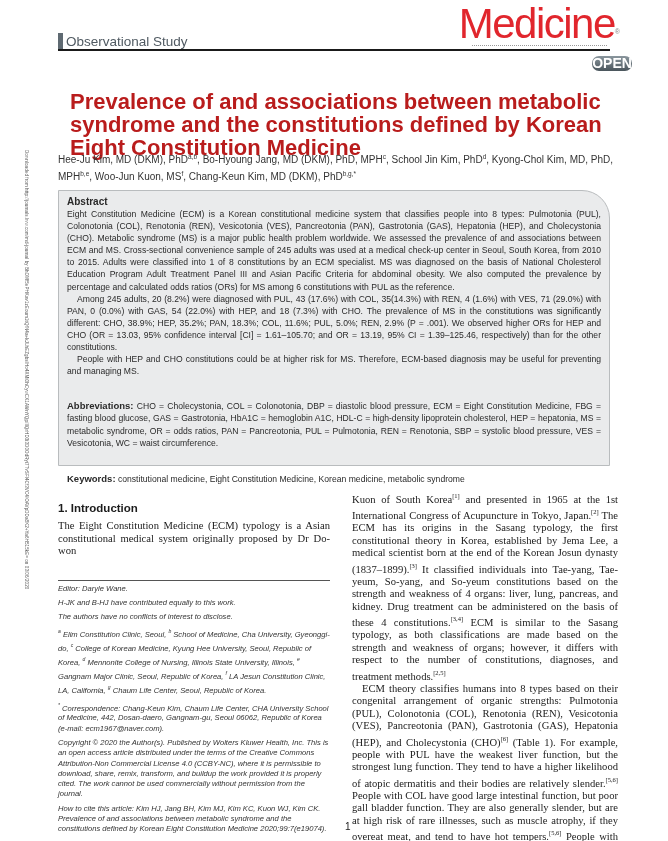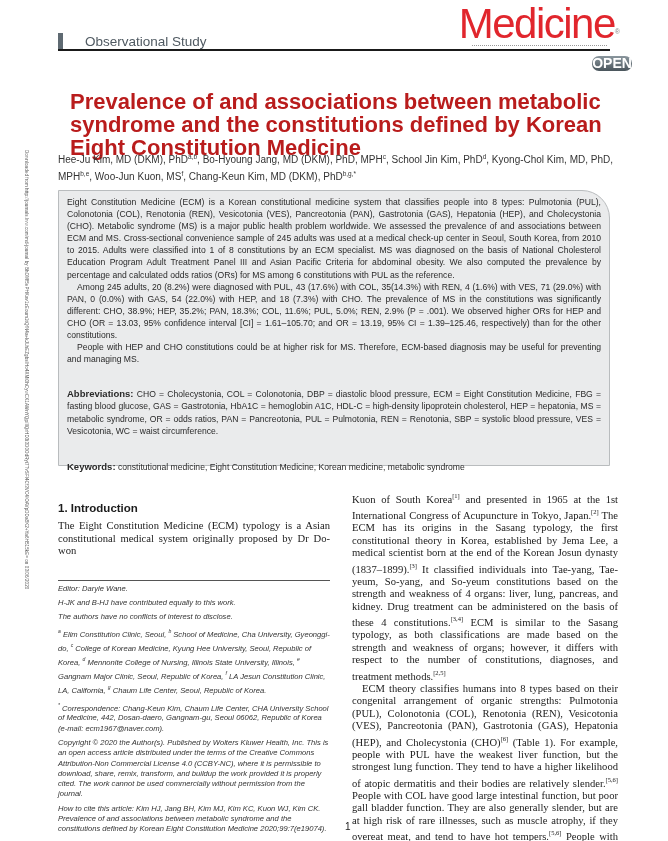--- a/index.html
+++ b/index.html
@@ -1,21 +1,21 @@
 <!DOCTYPE html>
 <html><head>
 <meta charset="utf-8">
 <style>
   html, body { margin: 0; padding: 0; background: #ffffff; }
   body { width: 668px; height: 841px; position: relative; overflow: hidden; font-family: "Liberation Sans", sans-serif; color: #1a1a1a; }
 
   .margin-watermark { position: absolute; left: 22px; top: 150px; width: 10px; height: 500px; overflow: hidden; }
   .margin-watermark span { display: block; writing-mode: vertical-rl; font-size: 4.5px; color: #555; letter-spacing: 0.1px; white-space: nowrap; line-height: 8px; }
 
-  .section-label { position: absolute; left: 58px; top: 33px; font-size: 13.5px; color: #505a62; padding-left: 22px; border-left: 5px solid #5f6a72; height: 17px; line-height: 17px; }
+  .section-label { position: absolute; left: 58px; top: 33px; font-size: 13.5px; color: #505a62; padding-left: 3px; border-left: 5px solid #5f6a72; height: 17px; line-height: 17px; }
   .header-rule { position: absolute; left: 58px; top: 49px; width: 552px; height: 2px; background: #1a1a1a; }
   .logo { position: absolute; right: 48px; top: 1px; font-size: 42px; color: #e1262d; letter-spacing: -1.5px; font-family: "Liberation Sans", sans-serif; line-height: 46px; }
   .logo sup { font-size: 7px; color: #888; vertical-align: top; position: relative; top: 8px; letter-spacing: 0; }
   .logo-dots { position: absolute; left: 472px; top: 44px; width: 135px; height: 1px; border-bottom: 1px dotted #999; }
   .open-badge { position: absolute; left: 592px; top: 56px; width: 40px; height: 15px; border-radius: 7px; background: linear-gradient(#8a969d, #4a555c); color: #fff; font-size: 14px; font-weight: bold; text-align: center; line-height: 15px; }
 
   .title { position: absolute; left: 58px; top: 78px; width: 560px; font-size: 22px; font-weight: bold; line-height: 23px; color: #b91c1c; margin: 12px; }
   .authors { position: absolute; left: 58px; top: 150px; width: 560px; font-size: 10px; line-height: 14px; color: #333; }
   .authors sup { font-size: 6.5px; }
 
@@ -52,20 +52,21 @@
 <div class="logo"><span>Medicine</span><sup>®</sup></div>
 <div class="logo-dots"></div>
 <div class="header-rule"></div>
 <div class="open-badge">OPEN</div>
 
 <h1 class="title">Prevalence of and associations between metabolic syndrome and the constitutions defined by Korean Eight Constitution Medicine</h1>
 
 <div class="authors" id="authors"><span>Hee-Ju Kim, MD (DKM), PhD</span><sup>a,b</sup>, <span>Bo-Hyoung Jang, MD (DKM), PhD, MPH</span><sup>c</sup>, <span>School Jin Kim, PhD</span><sup>d</sup>, <span>Kyong-Chol Kim, MD, PhD, MPH</span><sup>b,e</sup>, <span>Woo-Jun Kuon, MS</span><sup>f</sup>, <span>Chang-Keun Kim, MD (DKM), PhD</span><sup>b,g,*</sup></div>
 
 <div class="abstract-box">
+  <h3>Abstract</h3>
   <p>Eight Constitution Medicine (ECM) is a Korean constitutional medicine system that classifies people into 8 types: Pulmotonia (PUL), Colonotonia (COL), Renotonia (REN), Vesicotonia (VES), Pancreotonia (PAN), Gastrotonia (GAS), Hepatonia (HEP), and Cholecystonia (CHO). Metabolic syndrome (MS) is a major public health problem worldwide. We assessed the prevalence of and associations between ECM and MS. Cross-sectional convenience sample of 245 adults was used at a medical check-up center in Seoul, South Korea, from 2010 to 2015. Adults were classified into 1 of 8 constitutions by an ECM specialist. MS was diagnosed on the basis of National Cholesterol Education Program Adult Treatment Panel III and Asian Pacific Criteria for abdominal obesity. We also computed the prevalence by percentage and calculated odds ratios (ORs) for MS among 6 constitutions with PUL as the reference.</p>
   <p class="indent">Among 245 adults, 20 (8.2%) were diagnosed with PUL, 43 (17.6%) with COL, 35(14.3%) with REN, 4 (1.6%) with VES, 71 (29.0%) with PAN, 0 (0.0%) with GAS, 54 (22.0%) with HEP, and 18 (7.3%) with CHO. The prevalence of MS in the constitutions was significantly different: CHO, 38.9%; HEP, 35.2%; PAN, 18.3%; COL, 11.6%; PUL, 5.0%; REN, 2.9% (P = .001). We observed higher ORs for HEP and CHO (OR = 13.03, 95% confidence interval [CI] = 1.61–105.70; and OR = 13.19, 95% CI = 1.39–125.46, respectively) than for the other constitutions.</p>
   <p class="indent">People with HEP and CHO constitutions could be at higher risk for MS. Therefore, ECM-based diagnosis may be useful for preventing and managing MS.</p>
   <p class="abbr"><b>Abbreviations:</b> <span>CHO = Cholecystonia, COL = Colonotonia, DBP = diastolic blood pressure, ECM = Eight Constitution Medicine, FBG = fasting blood glucose, GAS = Gastrotonia, HbA1C = hemoglobin A1C, HDL-C = high-density lipoprotein cholesterol, HEP = hepatonia, MS = metabolic syndrome, OR = odds ratios, PAN = Pancreotonia, PUL = Pulmotonia, REN = Renotonia, SBP = systolic blood pressure, VES = Vesicotonia, WC = waist circumference.</span></p>
   <p class="kw"><b>Keywords:</b> <span>constitutional medicine, Eight Constitution Medicine, Korean medicine, metabolic syndrome</span></p>
 </div>
 
 <div class="col-left">
   <h2 class="sec-heading">1. Introduction</h2>
   <p class="body-text">The Eight Constitution Medicine (ECM) typology is a Asian constitutional medical system originally proposed by Dr Do-won</p>

